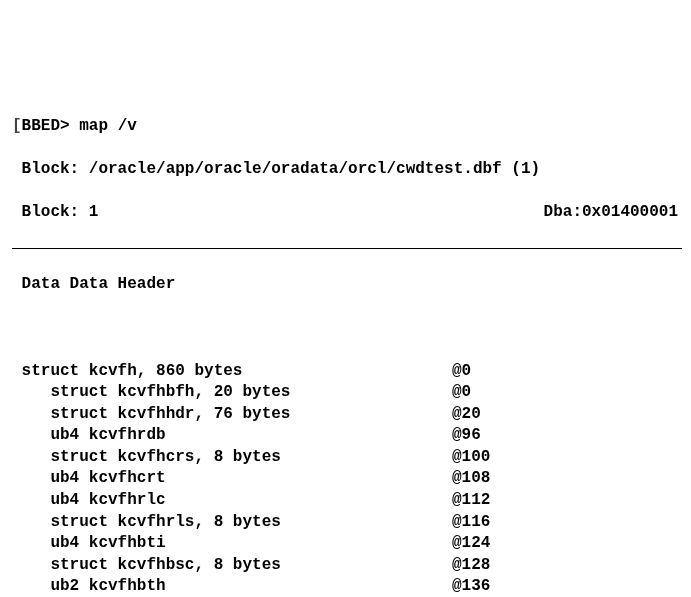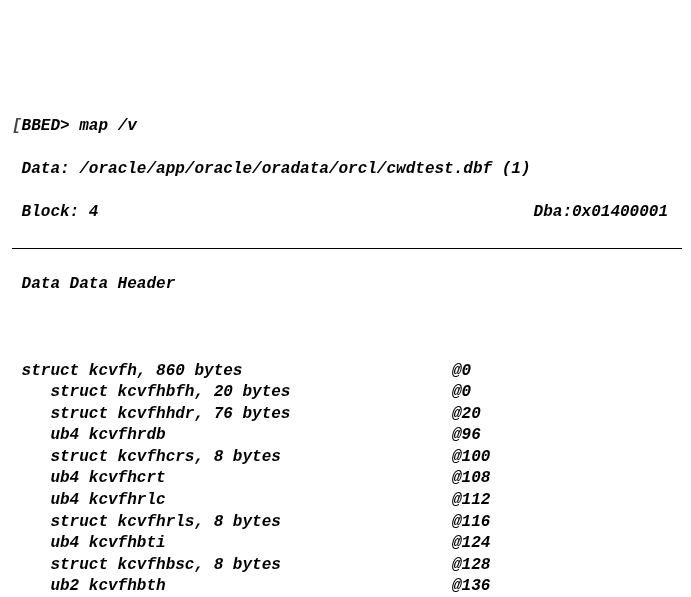--- a/index.html
+++ b/index.html
@@ -8,51 +8,50 @@
       font-family: "Courier New", Courier, monospace;
       font-size: 16px;
       font-weight: bold;
       color: #000;
       background: #fff;
       white-space: pre;
       line-height: 1.35;
     }
     .line {
       position: relative;
-      font-style: italic;
     }
     .offset {
       position: absolute;
       left: 440px;
     }
     .hr {
       border: none;
       border-top: 1px solid #000;
       margin: 2px 0 4px 0;
     }
     .bracket {
       color: #444;
     }
     .dba {
       position: absolute;
-      right: 14px;
+      right: 4px;
     }
     .container {
       width: 670px;
     }
   </style>
 </head>
 <body>
 
 
 
 <div class="container">
 <div class="line"><span class="bracket">[</span><span>BBED&gt;</span><span> map /v</span></div>
-<div class="line"><span> Data: </span><span>/oracle/app/oracle/oradata/orcl/cwdtest.dbf (1)</span></div>
-<div class="line"><span> Block: 4</span><span class="dba">Dba:0x01400001</span></div>
+<div class="line"><span> Block: </span><span>/oracle/app/oracle/oradata/orcl/cwdtest.dbf (1)</span></div>
+<div class="line"><span> Block: 1</span><span class="dba">Dba:0x01400001</span></div>
 <hr class="hr">
 <div class="line"> Data Data Header</div>
 <div class="line"> </div>
 <div id="rows"><div class="line"><span> struct kcvfh, 860 bytes</span><span class="offset">@0</span></div><div class="line"><span>    struct kcvfhbfh, 20 bytes</span><span class="offset">@0</span></div><div class="line"><span>    struct kcvfhhdr, 76 bytes</span><span class="offset">@20</span></div><div class="line"><span>    ub4 kcvfhrdb</span><span class="offset">@96</span></div><div class="line"><span>    struct kcvfhcrs, 8 bytes</span><span class="offset">@100</span></div><div class="line"><span>    ub4 kcvfhcrt</span><span class="offset">@108</span></div><div class="line"><span>    ub4 kcvfhrlc</span><span class="offset">@112</span></div><div class="line"><span>    struct kcvfhrls, 8 bytes</span><span class="offset">@116</span></div><div class="line"><span>    ub4 kcvfhbti</span><span class="offset">@124</span></div><div class="line"><span>    struct kcvfhbsc, 8 bytes</span><span class="offset">@128</span></div><div class="line"><span>    ub2 kcvfhbth</span><span class="offset">@136</span></div></div>
 </div>
 
 
 
 
 </body></html>

